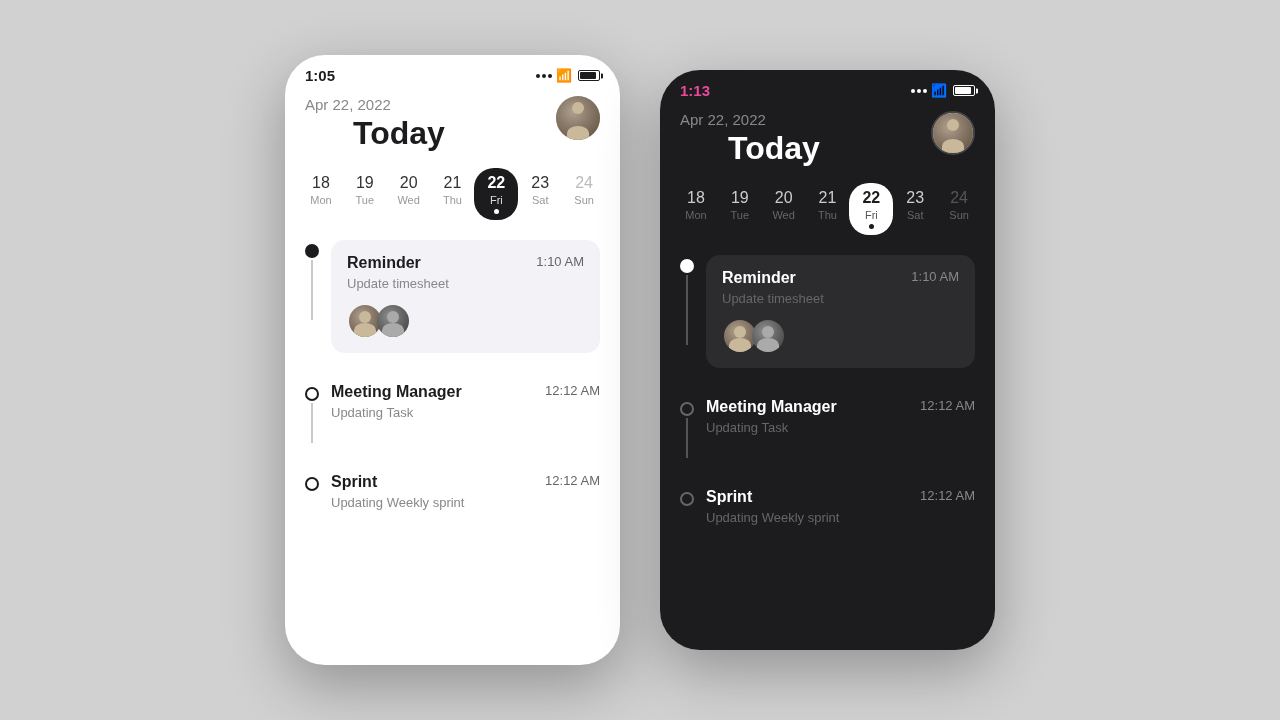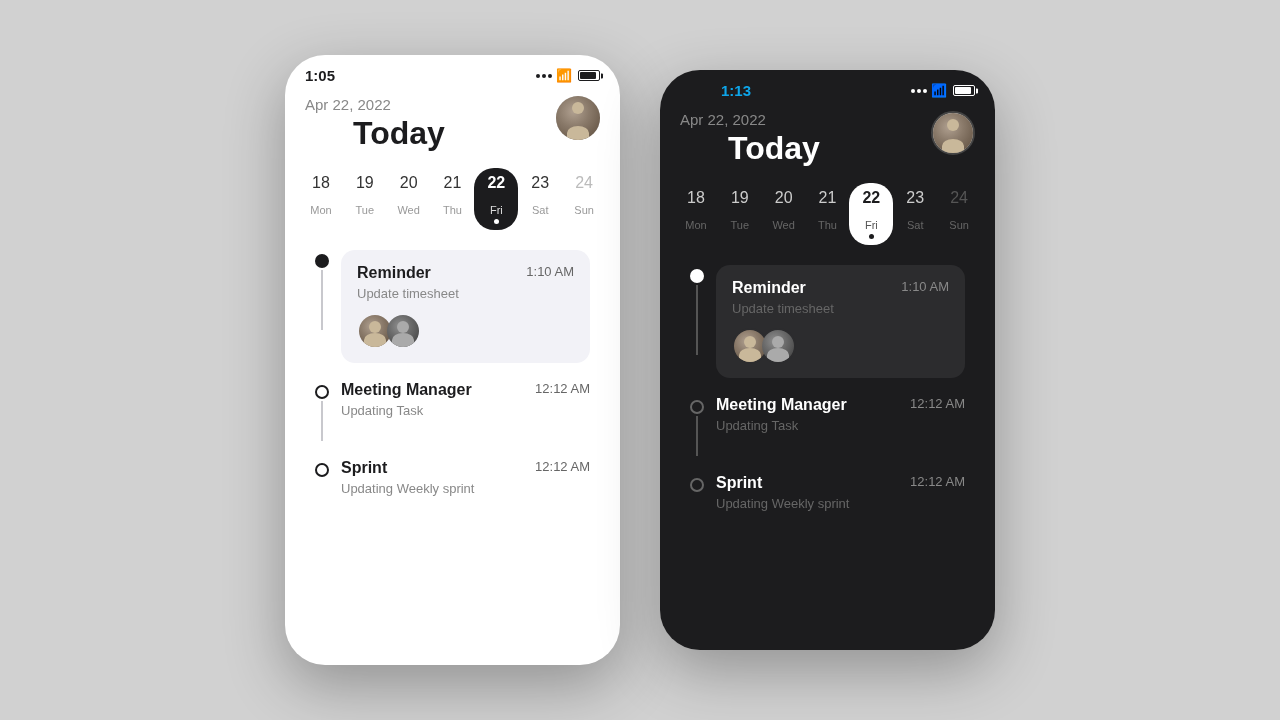--- a/index.html
+++ b/index.html
@@ -150,21 +150,21 @@
       background: #ffffff;
     }
 
     .cal-num {
       font-size: 16px;
       font-weight: 500;
     }
 
     .cal-wday {
       font-size: 11px;
-      margin-top: 12px;
+      margin-top: 2px;
     }
 
     .cal-dot {
       width: 5px;
       height: 5px;
       border-radius: 50%;
       margin-top: 3px;
     }
 
     
@@ -178,24 +178,24 @@
     
     .phone-dark .cal-num { color: #ccc; }
     .phone-dark .cal-wday { color: #666; }
     .phone-dark .cal-day.selected-dark .cal-num { color: #1c1c1e; font-weight: 700; }
     .phone-dark .cal-day.selected-dark .cal-wday { color: #555; }
     .phone-dark .cal-dot-dark { background: #1c1c1e; }
     .phone-dark .cal-day:not(.selected-dark) .cal-dot { background: transparent; }
 
     
     .timeline {
-      padding: 14px 30px;
+      padding: 14px 20px;
       display: flex;
       flex-direction: column;
-      gap: 16px;
+      gap: 28px;
       position: relative;
     }
 
     .timeline-item {
       display: flex;
       gap: 12px;
       align-items: flex-start;
       position: relative;
     }
 
@@ -378,21 +378,21 @@
     .phone-light .status-dot { background: #1c1c1e; }
     .phone-light .battery-rect { color: #1c1c1e; }
     .phone-light .battery-fill { background: #1c1c1e; }
     .phone-light .date-label { color: #888; }
     .phone-light .today-label { color: #1c1c1e; }
     .phone-light .marker-circle { border-color: #1c1c1e; }
     .phone-light .marker-circle.filled { background: #1c1c1e; }
     .phone-light .marker-line { background: #c8c8cd; }
 
     
-    .phone-dark .status-time { color: #0ea5e9; margin-left: 41px; }
+    .phone-dark .status-time { color: #ec4899; }
     .phone-dark .status-dot { background: #ffffff; }
     .phone-dark .battery-rect { color: #ffffff; }
     .phone-dark .battery-fill { background: #ffffff; }
     .phone-dark .date-label { color: #888; }
     .phone-dark .today-label { color: #ffffff; }
     .phone-dark .marker-circle { border-color: #666; }
     .phone-dark .marker-circle.filled-dark { background: #fff; border-color: #fff; }
     .phone-dark .marker-line { background: #555; }
 
     .event-row-header {

